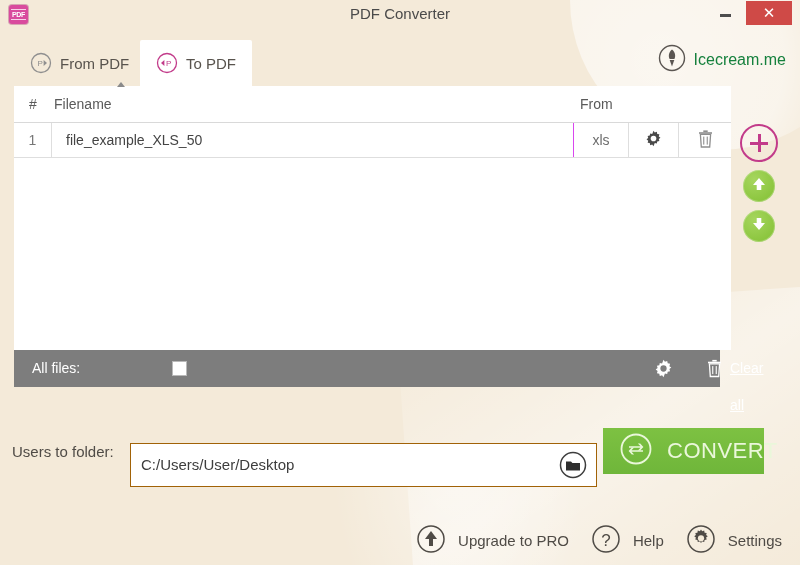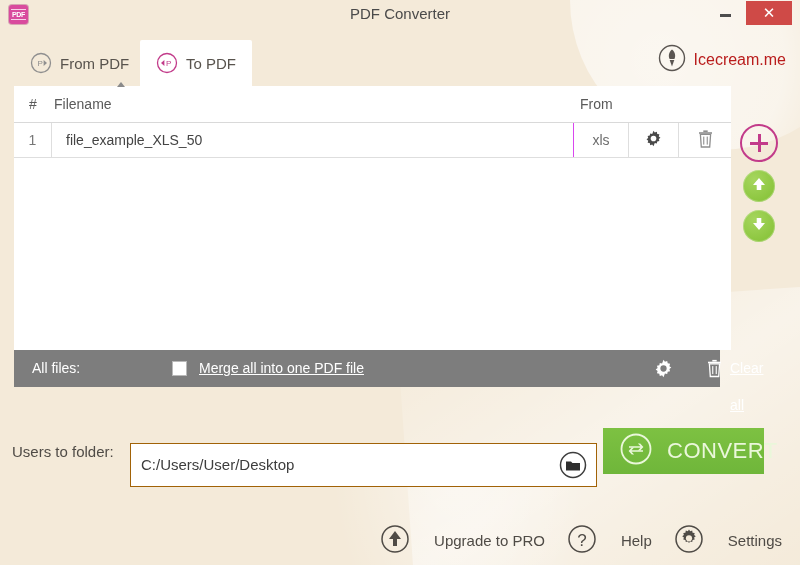--- a/index.html
+++ b/index.html
@@ -150,21 +150,21 @@
   
   #brand {
     position: absolute;
     right: 14px; top: 44px;
     display: flex;
     align-items: center;
     gap: 8px;
   }
   #brand-text {
     font-size: 16px;
-    color: #b91c1c;
+    color: #15803d;
   }
 
   
   #list-panel {
     position: absolute;
     left: 14px; top: 86px;
     width: 717px;
     height: 264px;
     background: #ffffff;
     box-sizing: border-box;
@@ -371,21 +371,21 @@
     display: flex;
     align-items: center;
     justify-content: flex-end;
     gap: 22px;
     padding-right: 18px;
     box-sizing: border-box;
   }
   .bottom-item {
     display: flex;
     align-items: center;
-    gap: 24px;
+    gap: 12px;
     font-size: 15px;
     color: #4f4b46;
   }
 </style>
 </head>
 <body>
 
 <div id="app">
 
   <div class="swirl swirl-tr"></div>
@@ -492,21 +492,20 @@
         <svg width="18" height="18" viewBox="0 0 18 18">
           <path d="M9 15 L3 8 L6.7 8 L6.7 3 L11.3 3 L11.3 8 L15 8 Z" fill="#ffffff"></path>
         </svg>
       </span>
     </div>
   </div>
 
   <div id="allfiles-bar">
     <div id="allfiles-label">All files:</div>
     <div id="merge-checkbox"></div>
-    <div id="merge-label">Merge all into one PDF file</div>
     <div id="allfiles-gear">
       <span>
         <svg width="19" height="19" viewBox="0 0 20 20">
           <path fill="#ffffff" d="M10 0.8l1.5 2.0 2.4-0.7 0.5 2.5 2.5 0.5-0.7 2.4 2.0 1.5-2.0 1.5 0.7 2.4-2.5 0.5-0.5 2.5-2.4-0.7L10 19.2 8.5 17.2l-2.4 0.7-0.5-2.5-2.5-0.5 0.7-2.4L1.8 11l2.0-1.5L3.1 7.1l2.5-0.5 0.5-2.5 2.4 0.7z"></path>
           <circle cx="10" cy="10" r="3.3" fill="#7d7d7d"></circle>
         </svg>
       </span>
     </div>
     <div id="allfiles-trash">
       <span>

